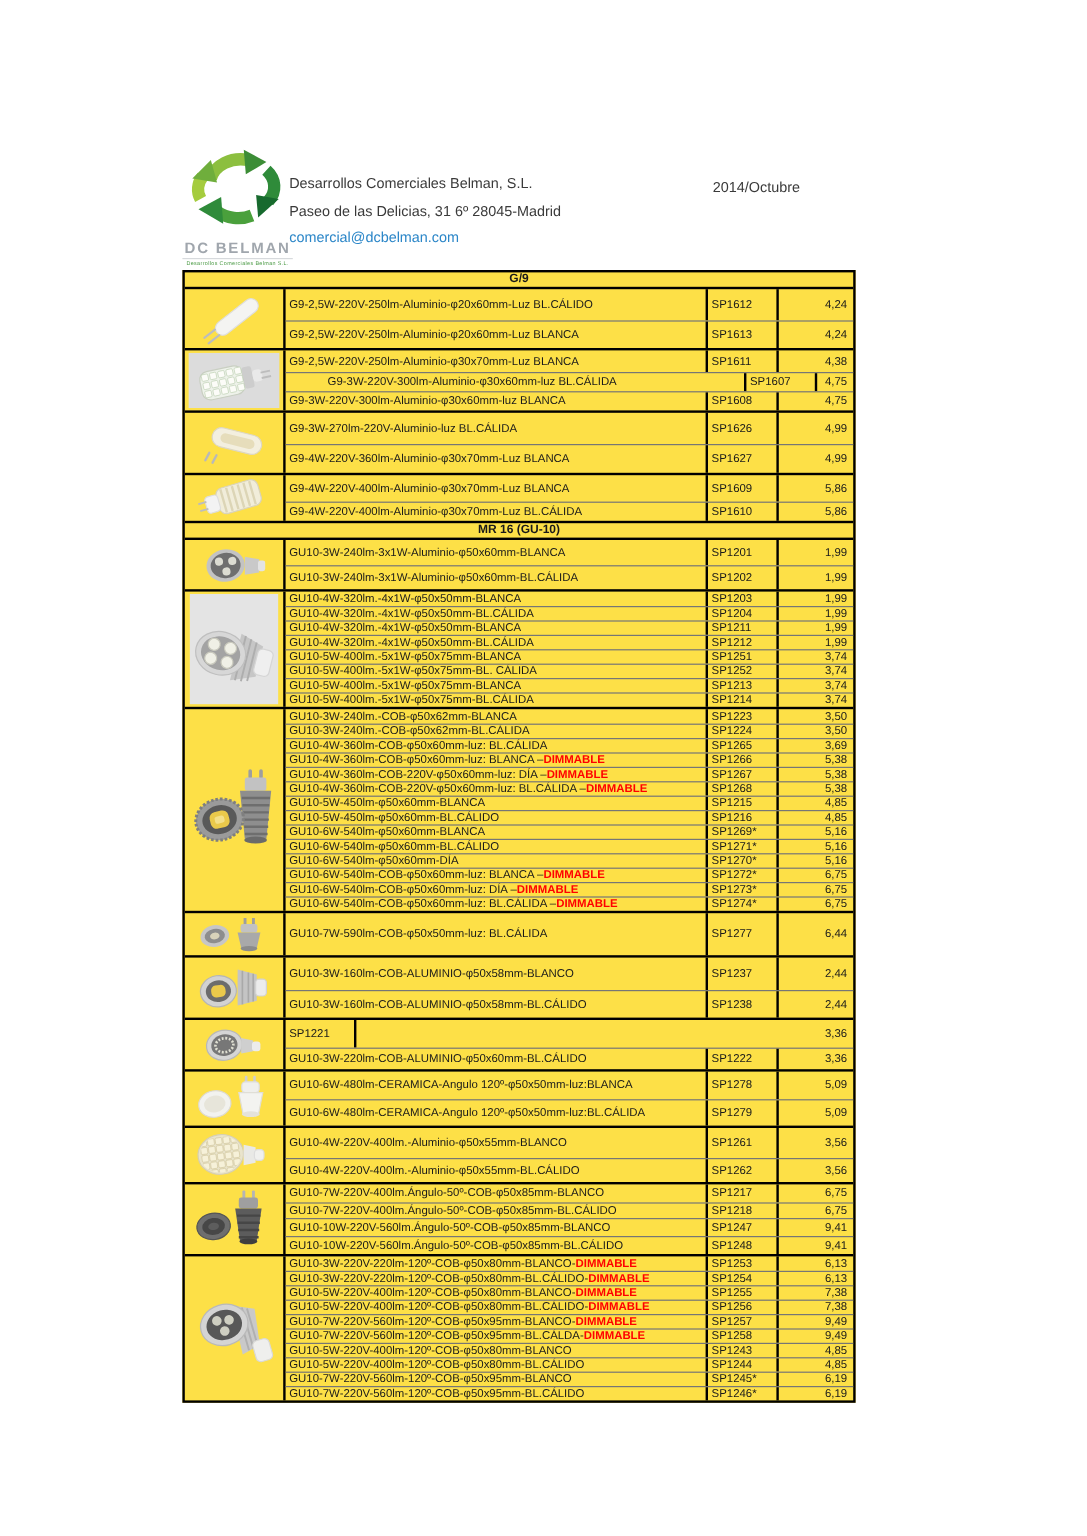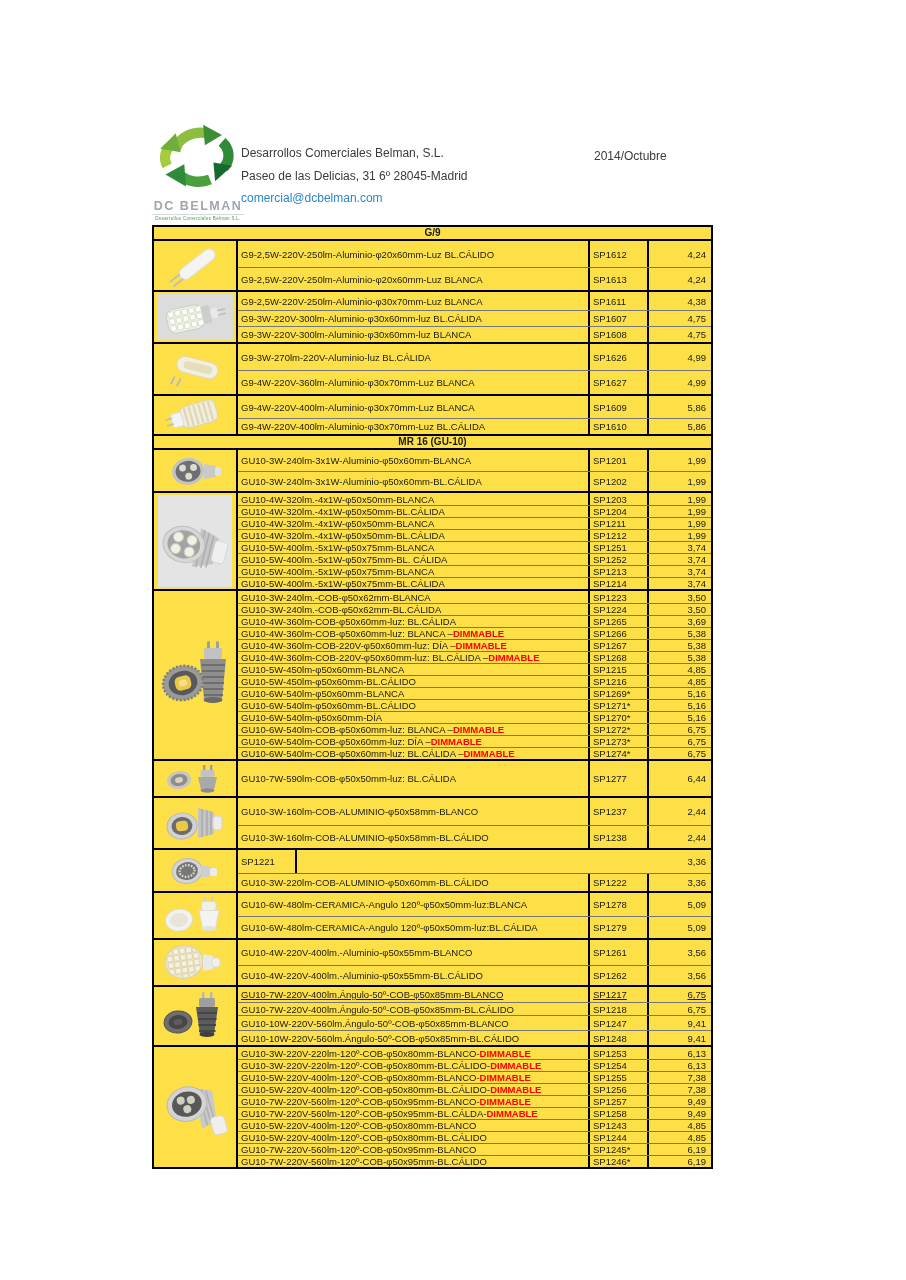--- a/index.html
+++ b/index.html
@@ -118,21 +118,21 @@
         </svg>
       </div>
       <div class="rows">
         <div class="row" style="height: 18px;">
           <div class="cell desc">
             <span>G9-2,5W-220V-250lm-Aluminio-φ30x70mm-Luz BLANCA</span>
           </div>
           <div class="cell sku">SP1611</div>
           <div class="cell price">4,38</div>
         </div>
-        <div class="row" style="height: 16px;">
+        <div class="row" style="height: 16px; padding-left: 32px;">
           <div class="cell desc">
             <span>G9-3W-220V-300lm-Aluminio-φ30x60mm-luz BL.CÁLIDA</span>
           </div>
           <div class="cell sku">SP1607</div>
           <div class="cell price">4,75</div>
         </div>
         <div class="row" style="height: 16px;">
           <div class="cell desc">
             <span>G9-3W-220V-300lm-Aluminio-φ30x60mm-luz BLANCA</span>
           </div>
@@ -621,21 +621,21 @@
             <ellipse cx="47" cy="44.5" rx="7.5" ry="2.4" fill="#3f3f3f"></ellipse>
           </g>
           <g transform="rotate(-8 18 32)">
             <ellipse cx="18" cy="32" rx="14" ry="11" fill="#6e6e6e" stroke="#555555"></ellipse>
             <ellipse cx="18" cy="32" rx="9.5" ry="7" fill="#474747"></ellipse>
             <ellipse cx="18" cy="32" rx="4.5" ry="3" fill="#5d5d5d"></ellipse>
           </g>
         </svg>
       </div>
       <div class="rows">
-        <div class="row" style="height: 15px; text-decoration: underline;">
+        <div class="row" style="height: 15px;">
           <div class="cell desc">
             <span>GU10-7W-220V-400lm.Ángulo-50º-COB-φ50x85mm-BLANCO</span>
           </div>
           <div class="cell sku">SP1217</div>
           <div class="cell price">6,75</div>
         </div>
         <div class="row" style="height: 13px;">
           <div class="cell desc">
             <span>GU10-7W-220V-400lm.Ángulo-50º-COB-φ50x85mm-BL.CÁLIDO</span>
           </div>

